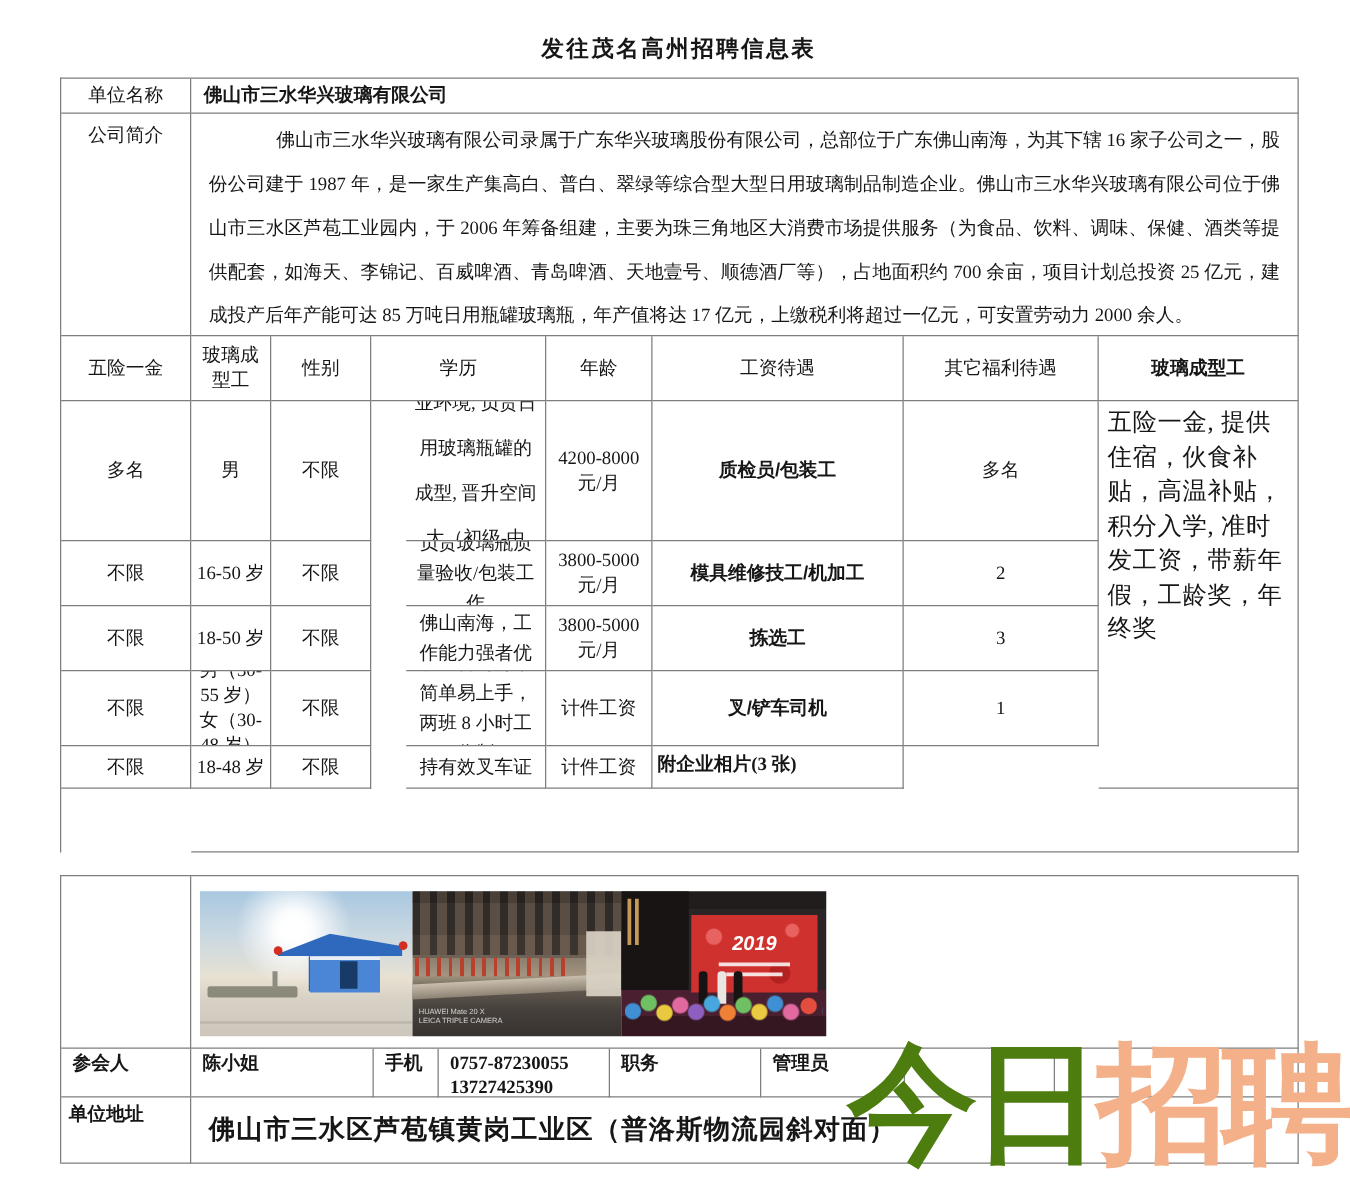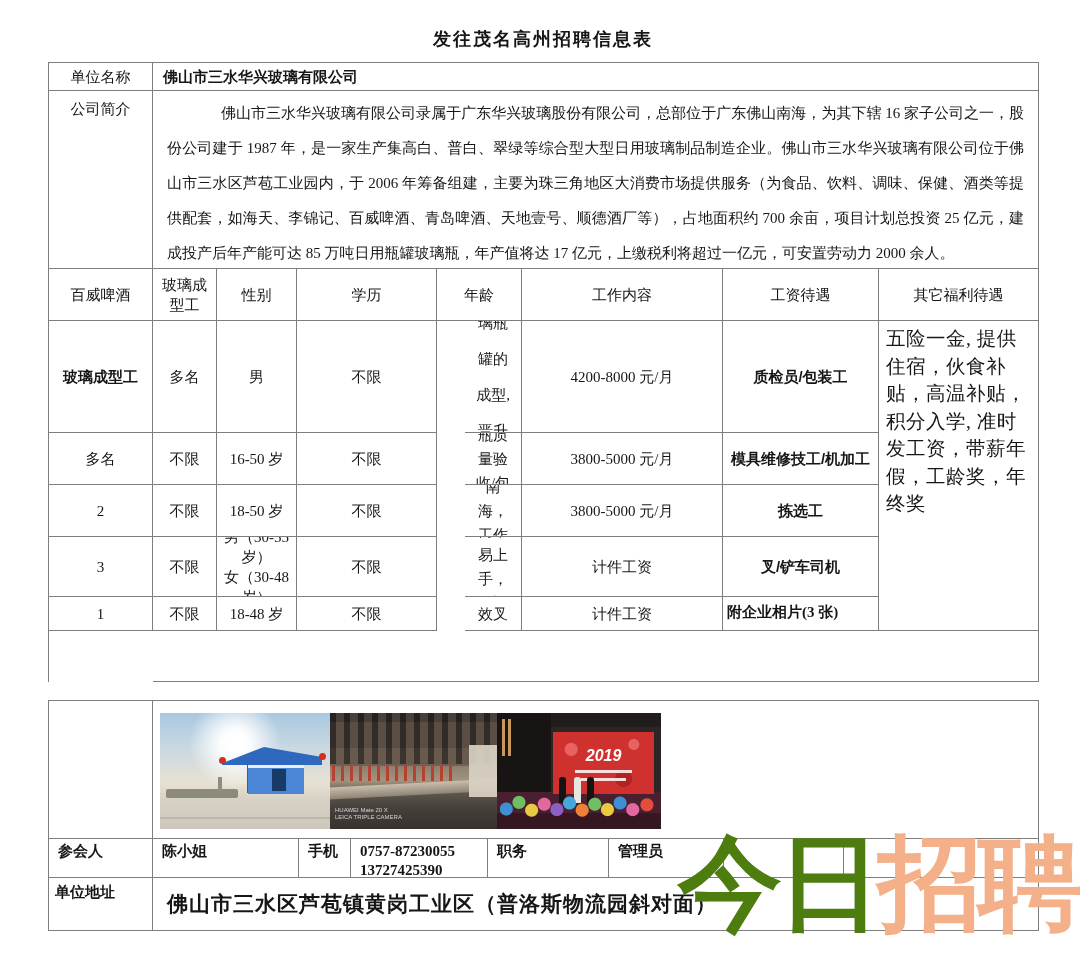--- a/index.html
+++ b/index.html
@@ -120,26 +120,25 @@
 <div class="doc-title">发往茂名高州招聘信息表</div>
 
 <div id="table1" class="grid">
 
   <div class="cell">单位名称</div>
   <div class="cell span7 company-name sans-bold">佛山市三水华兴玻璃有限公司</div>
 
   <div class="cell top intro-label">公司简介</div>
   <div class="cell span7 intro-cell">佛山市三水华兴玻璃有限公司录属于广东华兴玻璃股份有限公司，总部位于广东佛山南海，为其下辖 16 家子公司之一，股份公司建于 1987 年，是一家生产集高白、普白、翠绿等综合型大型日用玻璃制品制造企业。佛山市三水华兴玻璃有限公司位于佛山市三水区芦苞工业园内，于 2006 年筹备组建，主要为珠三角地区大消费市场提供服务（为食品、饮料、调味、保健、酒类等提供配套，如海天、李锦记、百威啤酒、青岛啤酒、天地壹号、顺德酒厂等），占地面积约 700 余亩，项目计划总投资 25 亿元，建成投产后年产能可达 85 万吨日用瓶罐玻璃瓶，年产值将达 17 亿元，上缴税利将超过一亿元，可安置劳动力 2000 余人。</div>
 
-  <div class="cell">百威啤酒</div>
+  <div class="cell">五险一金</div>
   <div class="cell">玻璃成型工</div>
   <div class="cell">性别</div>
   <div class="cell">学历</div>
   <div class="cell">年龄</div>
-  <div class="cell">工作内容</div>
   <div class="cell">工资待遇</div>
   <div class="cell">其它福利待遇</div>
 
   <div class="cell sans-bold">玻璃成型工</div>
   <div class="cell">多名</div>
   <div class="cell">男</div>
   <div class="cell">不限</div>
   <div class="cell duty duty-r1">能接受高温作业环境, 负责日用玻璃瓶罐的成型, 晋升空间大（初级-中级-高级工）</div>
   <div class="cell">4200-8000 元/月</div>
 

